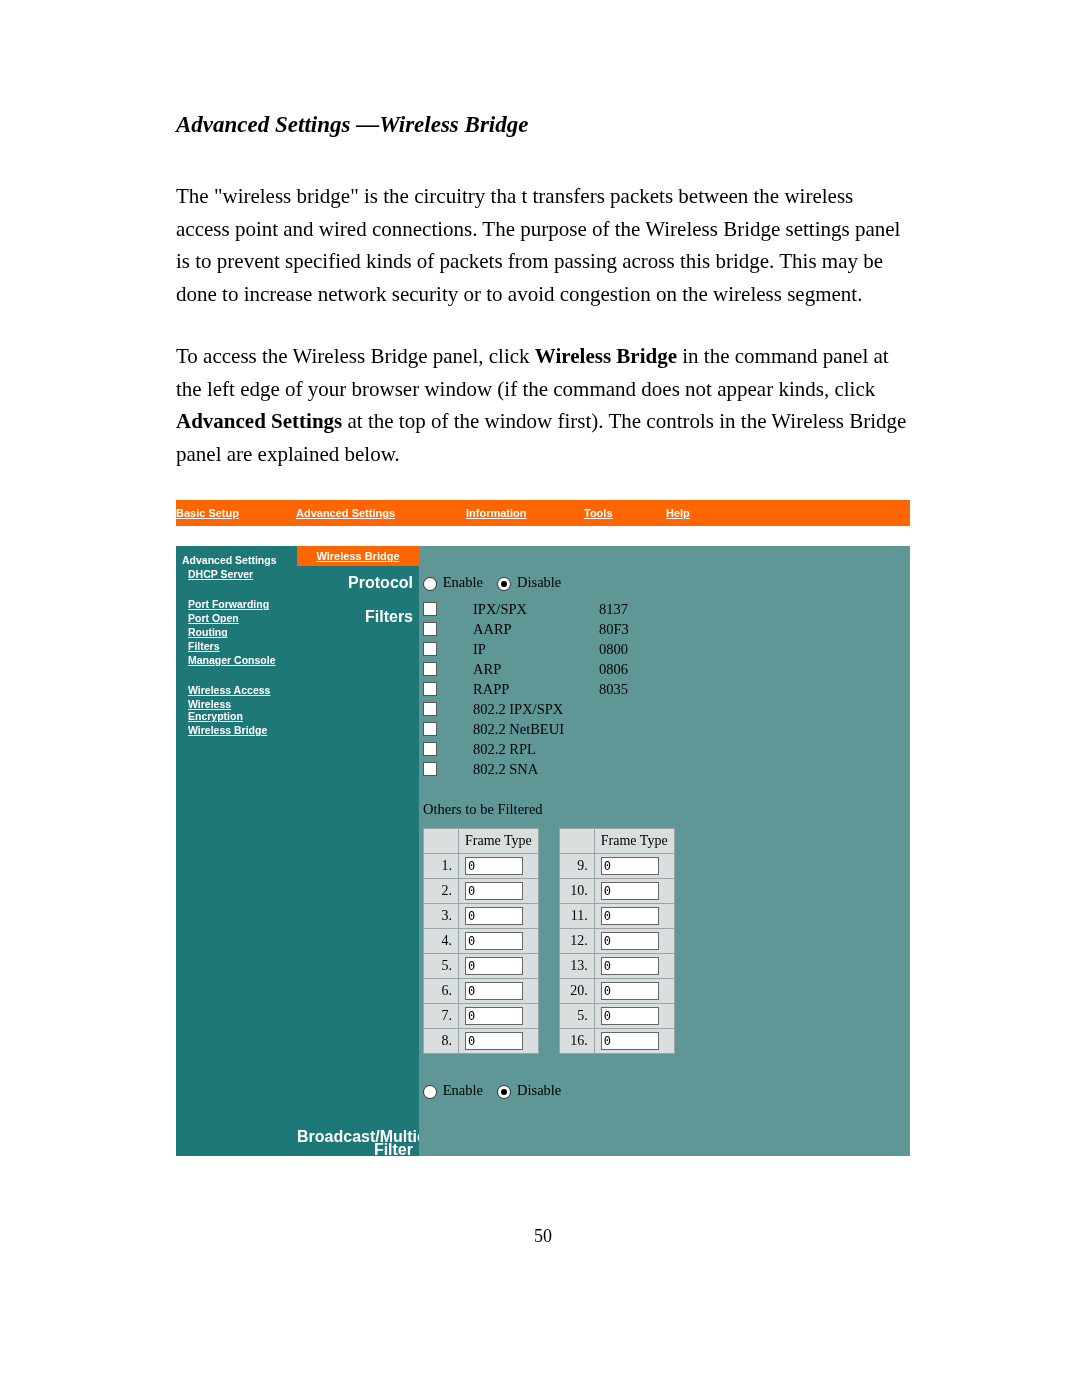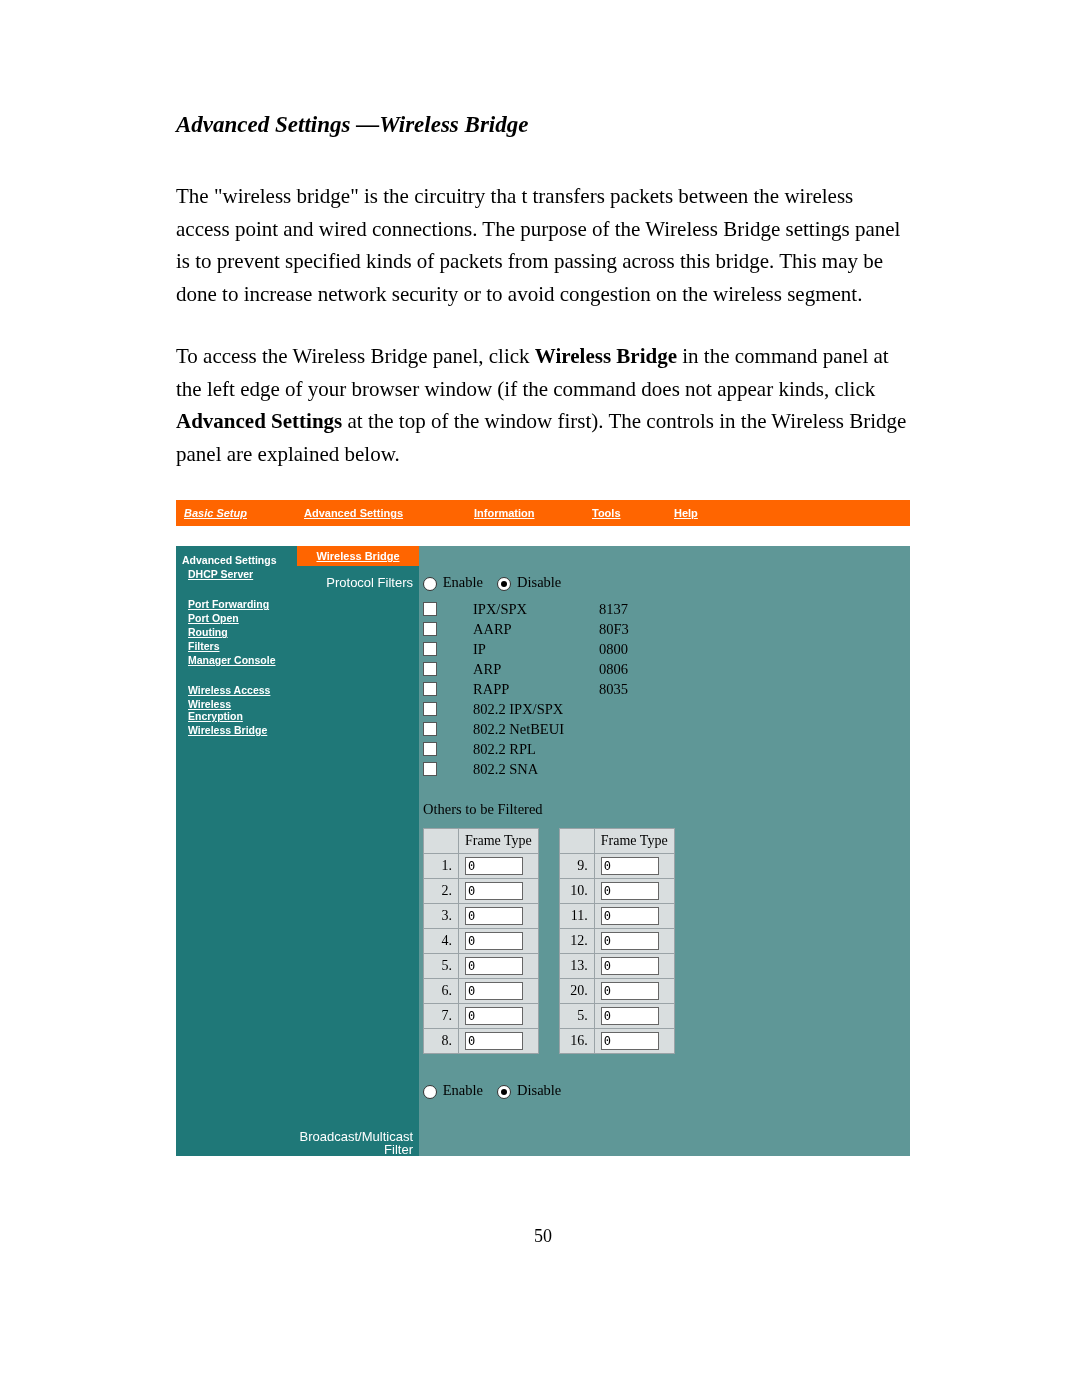--- a/index.html
+++ b/index.html
@@ -40,21 +40,21 @@
     height: 26px;
     display: flex;
     align-items: center;
   }
   .topbar a {
     color: #fff;
     text-decoration: underline;
     font-weight: bold;
     font-size: 11px;
   }
-  .tb-basic    { margin-left: 8px;  width: 120px; font-style: italic; }
+  .tb-basic    {  width: 120px; }
   .tb-adv      { width: 170px; }
   .tb-info     { width: 118px; }
   .tb-tools    { width: 82px; }
   .tb-help     { }
 
   .cols { display: flex; }
 
   .sidebar {
     width: 121px;
     background: #1f7878;
@@ -83,22 +83,22 @@
     height: 20px;
     line-height: 20px;
     text-align: center;
     color: #fff;
     font-weight: bold;
     font-size: 11px;
     text-decoration: underline;
   }
   .labels .lbl {
     color: #fff;
-    font-weight: normal;
-    font-size: 13px;
+    font-weight: bold;
+    font-size: 16px;
     text-align: right;
     padding-right: 6px;
   }
 
   .content {
     flex: 1;
     background: #5f9797;
     padding: 0 0 16px 0;
     box-sizing: border-box;
     color: #000;

